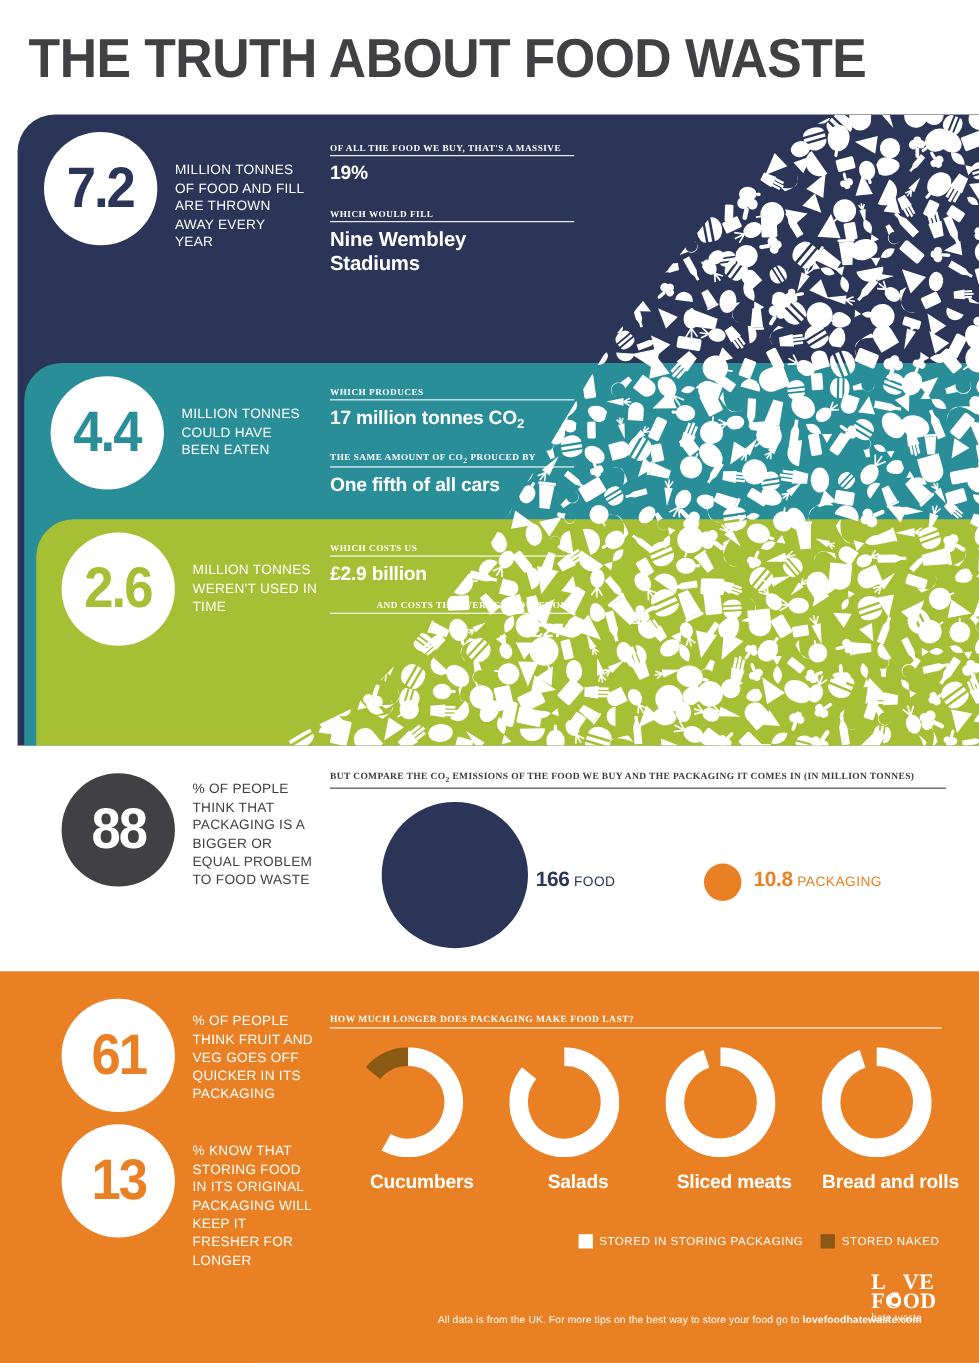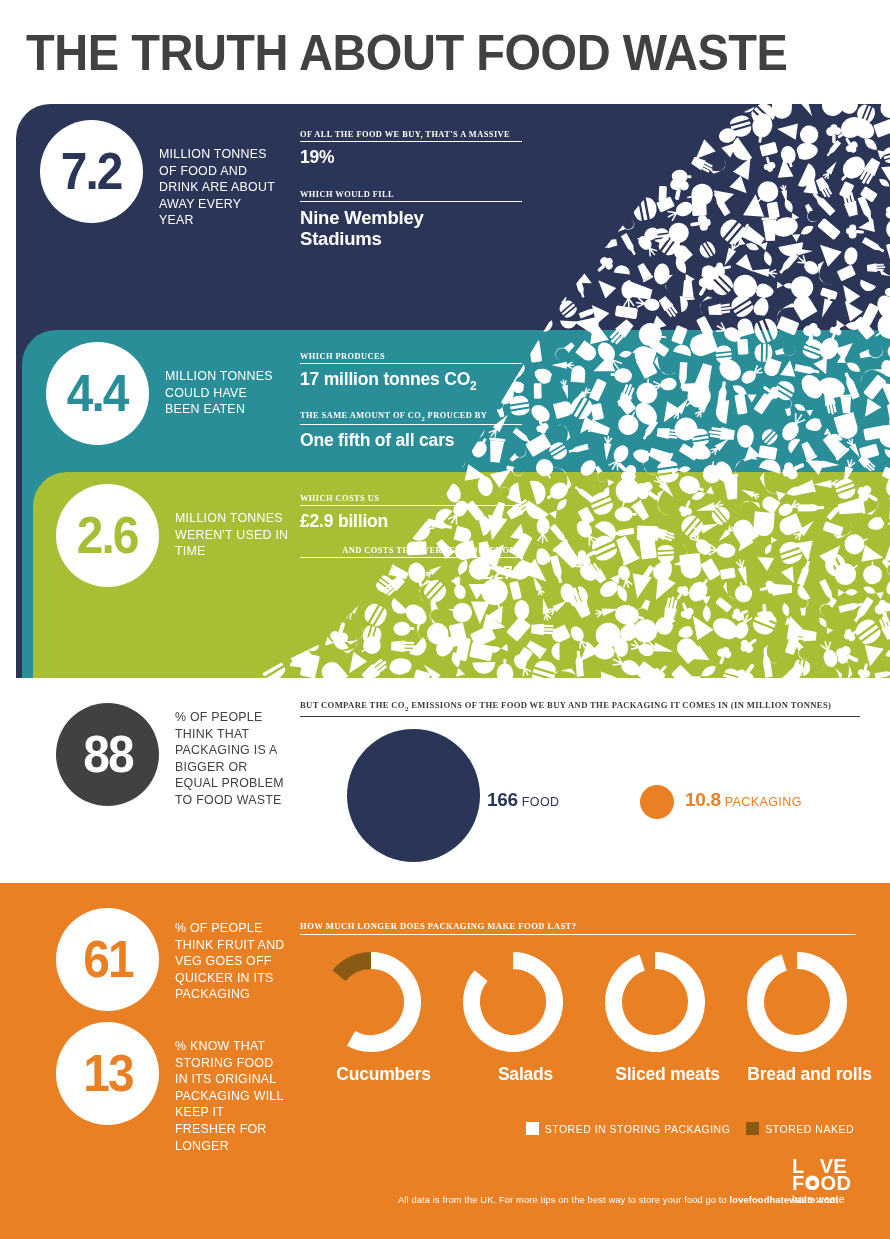--- a/index.html
+++ b/index.html
@@ -194,21 +194,21 @@
     letter-spacing: 0.1px;
     white-space: nowrap;
   }
   #footer-note b { font-weight: bold; }
 
   #logo {
     position: absolute; right: 26px; top: 1158px;
     width: 72px;
     text-align: left;
     color: #fff;
-    font-family: Liberation Sans, sans-serif;
+    font-family: Liberation Serif, serif;
   }
   #logo .l1, #logo .l2 { font-weight: bold; font-size: 20px; line-height: 17px; letter-spacing: 0.4px; }
   #logo .l3 { font-size: 10.5px; line-height: 14px; letter-spacing: 0.2px; }
   #logo .lo { position: relative; display: inline-block; width: 15px; }
 </style>
 </head>
 <body>
 
 <div id="title">THE TRUTH ABOUT FOOD WASTE</div>
 
@@ -2480,21 +2480,21 @@
           <path d="M0,-5.4 l-3.8,-6.5 m3.8,6.5 l0,-8.1 m0,8.1 l3.8,-6.5" stroke="#fff" stroke-width="1.4" fill="none"></path>
         </g>
       </g>
   </g>
 </svg>
 
 <div class="stat-row" style="left:40px; top:120px;">
   <div class="big-circle c-navy">
     <span>7.2</span>
   </div>
-  <div class="stat-caption">MILLION TONNES OF FOOD AND DRINK ARE ABOUT AWAY EVERY YEAR</div>
+  <div class="stat-caption">MILLION TONNES OF FOOD AND FILL ARE THROWN AWAY EVERY YEAR</div>
 </div>
 <div class="facts" style="left:300px; top:130px;">
   <div class="fact">
     <div class="fact-label">OF ALL THE FOOD WE BUY, THAT'S A MASSIVE</div>
     <div class="fact-value">19%</div>
   </div>
   <div class="fact" style="margin-top:22px;">
     <div class="fact-label">WHICH WOULD FILL</div>
     <div class="fact-value big" style="width:140px;">Nine Wembley Stadiums</div>
   </div>

